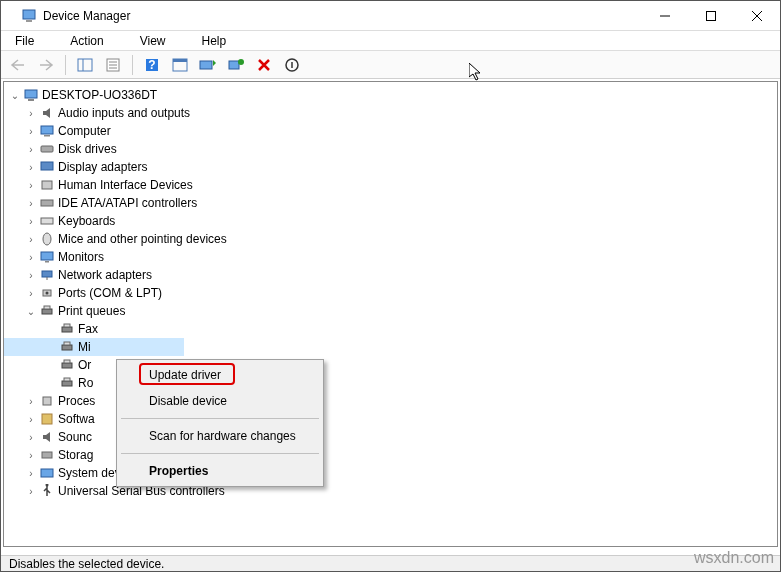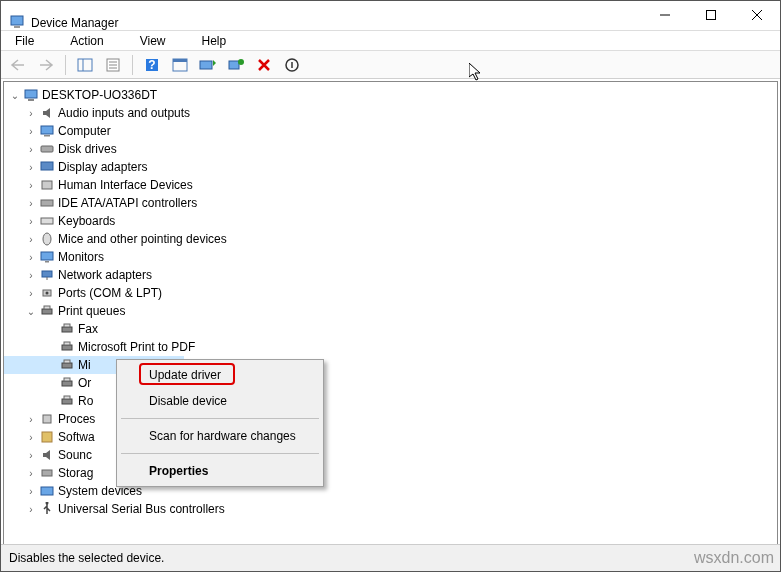--- a/index.html
+++ b/index.html
@@ -1,18 +1,18 @@
 <!DOCTYPE html>
 <html><head>
   <meta charset="utf-8">
   <style>
     * { box-sizing: border-box; margin: 0; padding: 0; font-family: "Segoe UI", Tahoma, sans-serif; font-size: 12px; }
     body { width: 781px; height: 572px; background: #fff; border: 1px solid #555; position: relative; overflow: hidden; }
     
-    .titlebar { height: 30px; display: flex; align-items: flex-end; padding-left: 8px; background: #fff; border-bottom: 1px solid #ddd; }
+    .titlebar { height: 30px; display: flex; align-items: center; padding-left: 20px; background: #fff; border-bottom: 1px solid #ddd; }
     .titlebar-icon { width: 16px; height: 16px; margin-right: 6px; display: inline-flex; align-items: center; justify-content: center; }
     .titlebar-title { flex: 1; }
     .win-controls { display: flex; }
     .win-btn { width: 46px; height: 30px; display: flex; align-items: center; justify-content: center; }
     
     .menubar { height: 20px; display: flex; align-items: center; padding: 0 6px; gap: 20px; border-bottom: 1px solid #ddd; }
     .menu-item { padding: 2px 8px; }
     
     .toolbar { height: 28px; display: flex; align-items: center; padding: 2px 6px; gap: 6px; border-bottom: 1px solid #d0d0d0; background: #fafafa; }
     .tool-btn { width: 22px; height: 22px; display: flex; align-items: center; justify-content: center; border: 1px solid transparent; }
@@ -26,21 +26,21 @@
     .node-icon { width: 18px; height: 16px; display: inline-flex; align-items: center; justify-content: center; margin-right: 2px; }
     .indent-1 { padding-left: 20px; }
     .indent-2 { padding-left: 40px; }
     
     .context-menu { position: absolute; top: 358px; left: 115px; width: 208px; background: #f0f0f0; border: 1px solid #a0a0a0; box-shadow: 3px 3px 4px rgba(0,0,0,0.3); padding: 2px; }
     .ctx-item { padding: 6px 20px 6px 30px; }
     .ctx-sep { height: 1px; background: #c0c0c0; margin: 4px 2px; }
     .ctx-highlight { position: absolute; top: 4px; left: 2px; width: 90px; height: 20px; border: 2px solid #d00; border-radius: 4px; pointer-events: none; }
     .ctx-bold { font-weight: bold; }
     
-    .statusbar { position: absolute; bottom: 0; left: 0; right: 0; height: 27px; padding: 2px 8px; display: flex; align-items: center; background: #f0f0f0; border-top: 1px solid #ccc; }
+    .statusbar { position: absolute; bottom: 0; left: 0; right: 0; height: 16px; padding: 2px 8px; display: flex; align-items: center; background: #f0f0f0; border-top: 1px solid #ccc; }
     
     .watermark { position: absolute; bottom: 4px; right: 6px; font-size: 16px; color: #999; }
     
     .cursor-ptr { position: absolute; top: 62px; left: 468px; pointer-events: none; }
 
     svg { display: block; }
   </style>
 </head>
 <body>
 
@@ -270,30 +270,20 @@
     </div>
   <div class="tree-row indent-2">
       <span class="chevron"></span>
       <span class="node-icon">
         <svg width="14" height="12">
           <rect x="2" y="4" width="10" height="5" fill="#888" stroke="#444"></rect>
           <rect x="4" y="1" width="6" height="3" fill="#ddd" stroke="#666"></rect>
         </svg>
       </span>
       <span>Fax</span>
-    </div>
-  <div class="tree-row indent-2">
-      <span class="chevron"></span>
-      <span class="node-icon">
-        <svg width="14" height="12">
-          <rect x="2" y="4" width="10" height="5" fill="#888" stroke="#444"></rect>
-          <rect x="4" y="1" width="6" height="3" fill="#ddd" stroke="#666"></rect>
-        </svg>
-      </span>
-      <span>Microsoft Print to PDF</span>
     </div>
   <div class="tree-row indent-2 selected" style="width:180px">
       <span class="chevron"></span>
       <span class="node-icon">
         <svg width="14" height="12">
           <rect x="2" y="4" width="10" height="5" fill="#888" stroke="#444"></rect>
           <rect x="4" y="1" width="6" height="3" fill="#ddd" stroke="#666"></rect>
         </svg>
       </span>
       <span>Mi</span>

